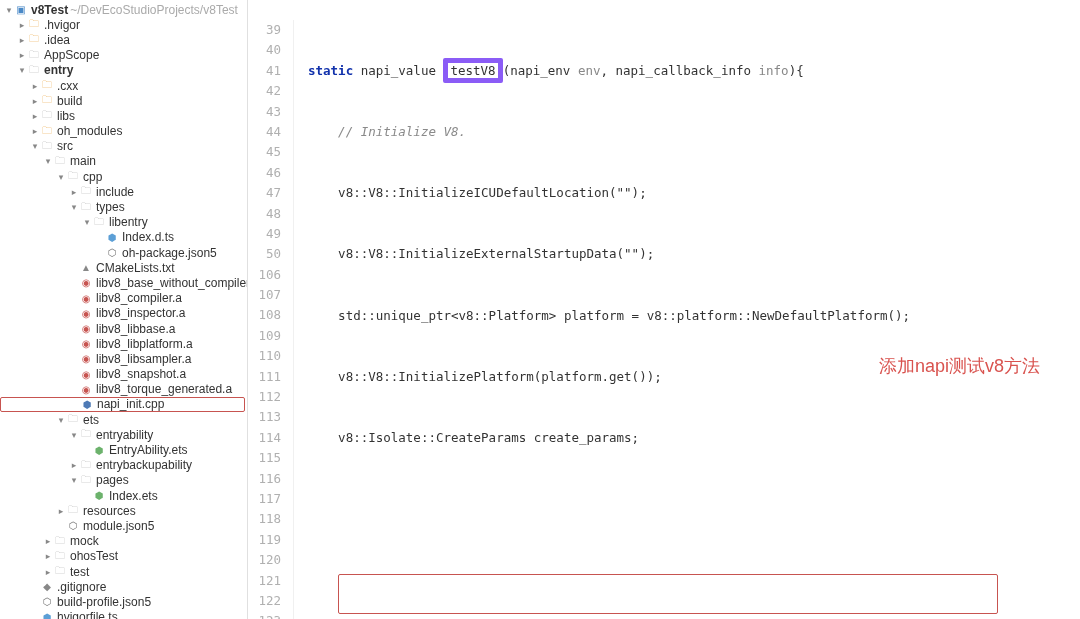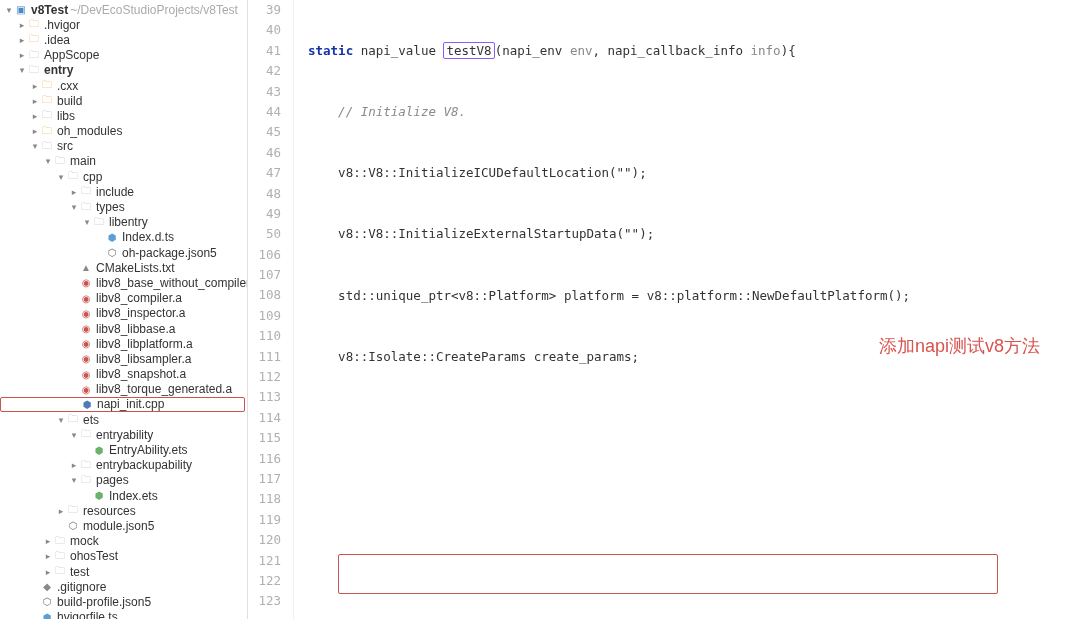--- a/index.html
+++ b/index.html
@@ -66,20 +66,21 @@
   }
 
   .editor {
     flex: 1;
     display: flex;
     font-family: 'Menlo','Consolas','Monaco',monospace;
     font-size: 12.5px;
     line-height: 20.4px;
     overflow: hidden;
     position: relative;
+    margin-top: 20px;
   }
   .gutter {
     width: 46px;
     text-align: right;
     color: #b0b0b0;
     padding-right: 12px;
     background: #fff;
     border-right: 1px solid #f0f0f0;
     flex: 0 0 46px;
   }
@@ -89,21 +90,21 @@
     padding-left: 14px;
     white-space: pre;
     color: #333;
     position: relative;
   }
   .code-line { height: 20.4px; position: relative; }
   .kw { color: #1232ac; font-weight: 600; }
   .comment { color: #8a8a8a; font-style: italic; }
   .prop { color: #871094; font-style: italic; }
   .hl-box {
-    border: 1px solid #8b5cf6;
+    border: 5px solid #8b5cf6;
     padding: 0 2px;
     border-radius: 2px;
   }
   .param-hi { color: #888; }
   .annotation {
     position: absolute;
     right: 40px;
     top: 336px;
     color: #d9534f;
     font-family: sans-serif;
@@ -360,20 +361,21 @@
       <div>121</div>
       <div>122</div>
       <div>123</div>
     </div>
   <div class="code">
     <div class="code-line"><span class="kw">static</span><span> napi_value </span><span class="hl-box">testV8</span><span>(napi_env </span><span class="param-hi">env</span><span>, napi_callback_info </span><span class="param-hi">info</span><span>){</span></div>
     <div class="code-line">    <span class="comment">// Initialize V8.</span></div>
     <div class="code-line">    <span>v8::V8::InitializeICUDefaultLocation("");</span></div>
     <div class="code-line">    <span>v8::V8::InitializeExternalStartupData("");</span></div>
     <div class="code-line">    <span>std::unique_ptr&lt;v8::Platform&gt; platform = v8::platform::NewDefaultPlatform();</span></div>
+    <div class="code-line">    <span>v8::V8::InitializePlatform(platform.get());</span></div>
     <div class="code-line">    <span>v8::Isolate::CreateParams create_params;</span></div>
     
     
     
     
     
     
     
     
     

